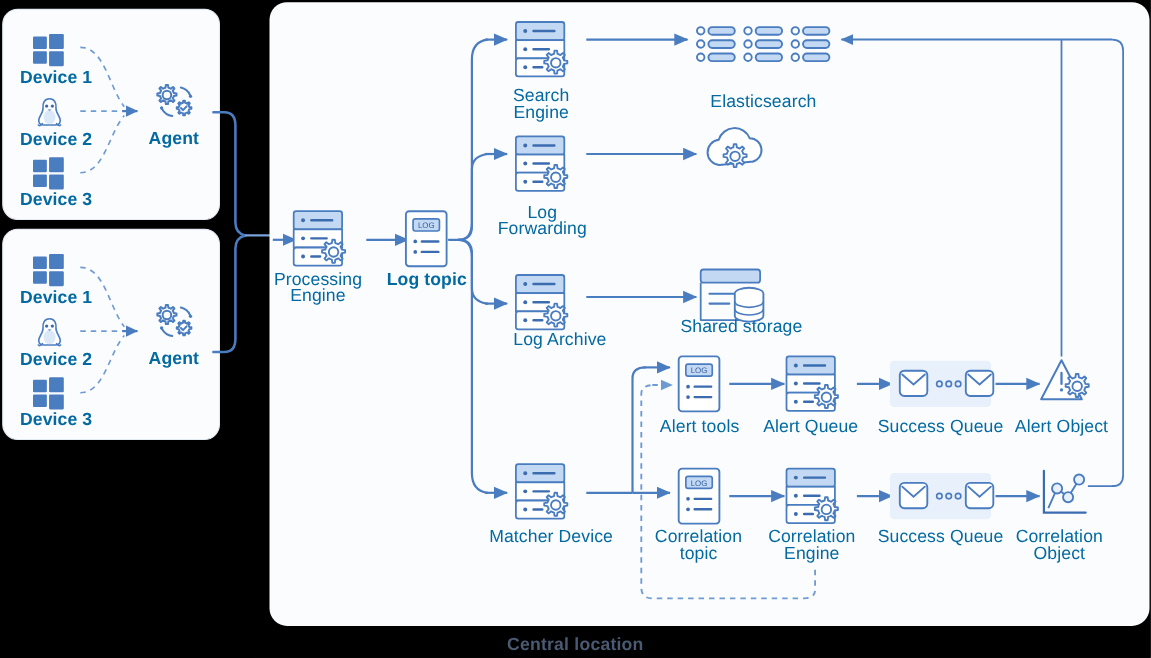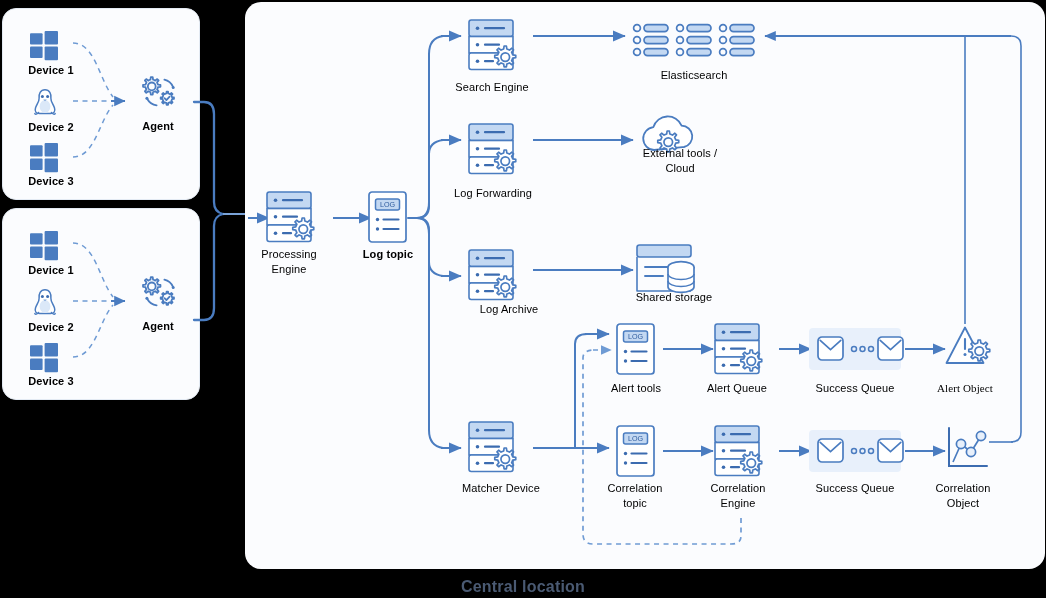--- a/index.html
+++ b/index.html
@@ -4,21 +4,21 @@
 <style>
   html,body{margin:0;padding:0;background:#000;}
   body{font-family:"Liberation Sans","DejaVu Sans",sans-serif;}
   #stage{position:relative;width:1046px;height:598px;background:#000;overflow:hidden;}
   .panel{position:absolute;background:#fbfcfe;border-radius:14px;}
   .agent-panel{width:196px;height:190px;left:2px;border:1px solid #e3eaf3;}
   #agent-panel-1{top:8px;}
   #agent-panel-2{top:208px;}
   #central-panel{left:245px;top:2px;width:800px;height:567px;border-radius:16px;}
   svg{position:absolute;left:0;top:0;overflow:visible;}
-  .lbl{position:absolute;color:#000000;font-size:11px;line-height:15px;text-align:center;
+  .lbl{position:absolute;color:#0369a1;font-size:16px;line-height:15px;text-align:center;
        white-space:pre-line;letter-spacing:.1px;}
   .lbl.b{font-weight:bold;}
   #caption{position:absolute;left:0;top:578px;width:1046px;text-align:center;
            color:#4a5a73;font-size:16px;font-weight:bold;letter-spacing:.2px;}
 </style>
 </head>
 <body>
 
 <div id="stage">
 
@@ -375,30 +375,28 @@
       <path d="M720,322 L720,34" fill="none" stroke="#4a7cc0" stroke-width="1.6"></path>
       <path d="M766,440 Q776,440 776,430 L776,44 Q776,34 766,34" fill="none" stroke="#4a7cc0" stroke-width="1.6"></path>
       <path d="M744,440 L768,440" fill="none" stroke="#4a7cc0" stroke-width="1.6"></path>
       <path d="M766,34 L520,34" fill="none" stroke="#4a7cc0" stroke-width="1.8" marker-end="url(#ah)"></path>
     </svg>
 
     <div class="lbl" style="left:4px;top:245px;width:80px;">Processing
 Engine</div>
     <div class="lbl" style="left:104px;top:245px;width:78px;font-weight:bold;">Log topic</div>
     <div class="lbl" style="left:198px;top:78px;width:98px;">Search Engine</div>
-    <div class="lbl" style="left:388px;top:66px;width:122px;">Elasticsearch</div>
+    <div class="lbl" style="left:388px;top:83px;width:122px;">Elasticsearch</div>
     <div class="lbl" style="left:192px;top:184px;width:112px;">Log Forwarding</div>
-    <div class="lbl" style="left:374px;top:144px;width:122px;">External tools /
-Cloud</div>
     <div class="lbl" style="left:219px;top:300px;width:90px;">Log Archive</div>
     <div class="lbl" style="left:368px;top:288px;width:122px;text-align:center;">Shared storage</div>
     <div class="lbl" style="left:344px;top:379px;width:94px;">Alert tools</div>
     <div class="lbl" style="left:444px;top:379px;width:96px;">Alert Queue</div>
     <div class="lbl" style="left:552px;top:379px;width:116px;">Success Queue</div>
-    <div class="lbl" style="left:668px;top:379px;width:104px;font-family:Liberation Serif, serif;">Alert Object</div>
+    <div class="lbl" style="left:668px;top:379px;width:104px;">Alert Object</div>
     <div class="lbl" style="left:196px;top:479px;width:120px;">Matcher Device</div>
     <div class="lbl" style="left:340px;top:479px;width:100px;">Correlation
 topic</div>
     <div class="lbl" style="left:444px;top:479px;width:98px;">Correlation
 Engine</div>
     <div class="lbl" style="left:552px;top:479px;width:116px;">Success Queue</div>
     <div class="lbl" style="left:664px;top:479px;width:108px;">Correlation
 Object</div>
   </div>
 

